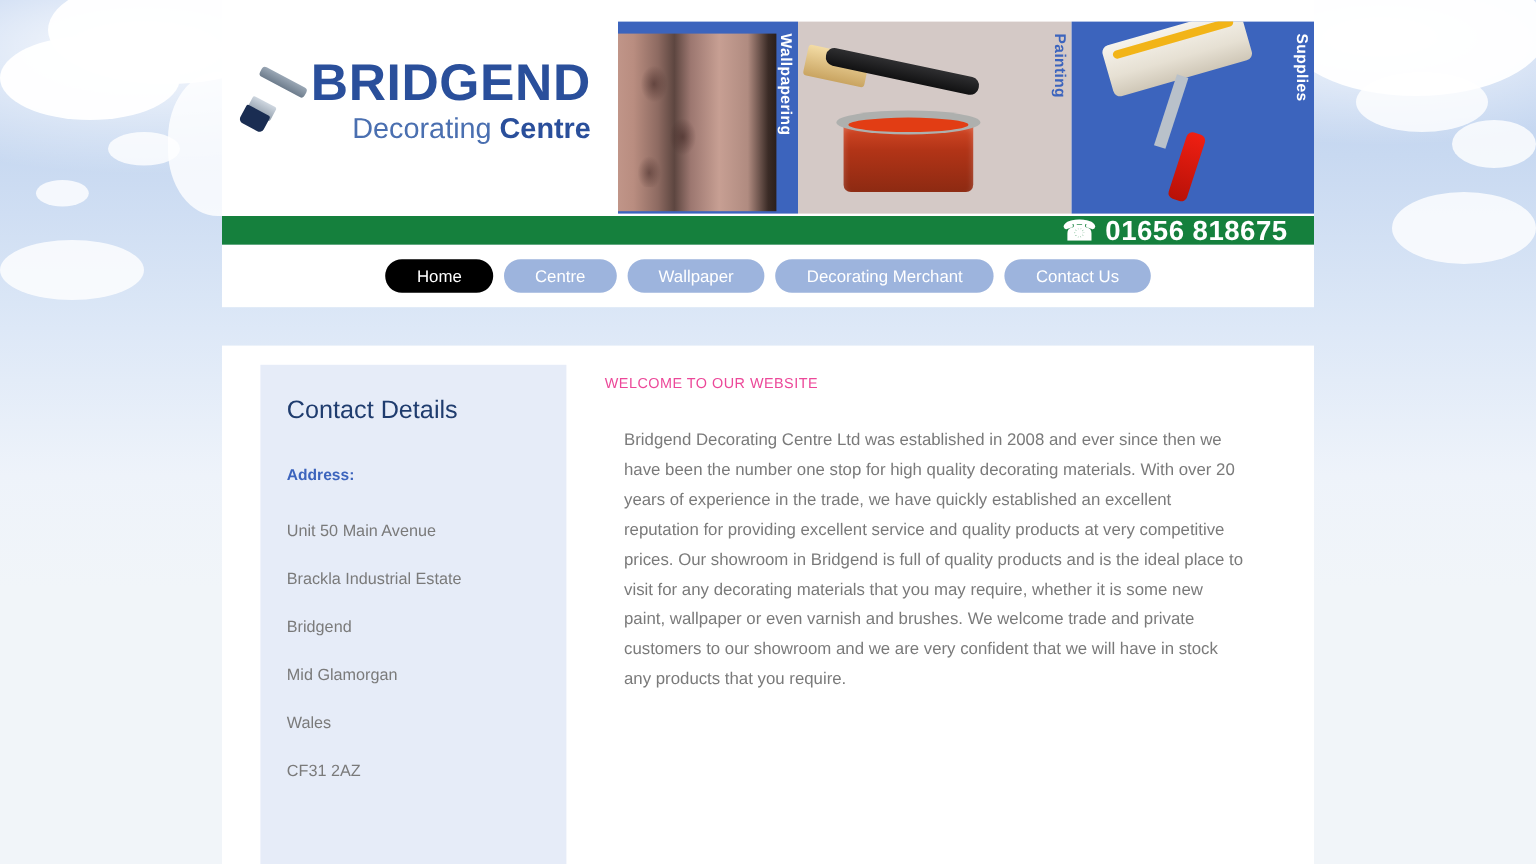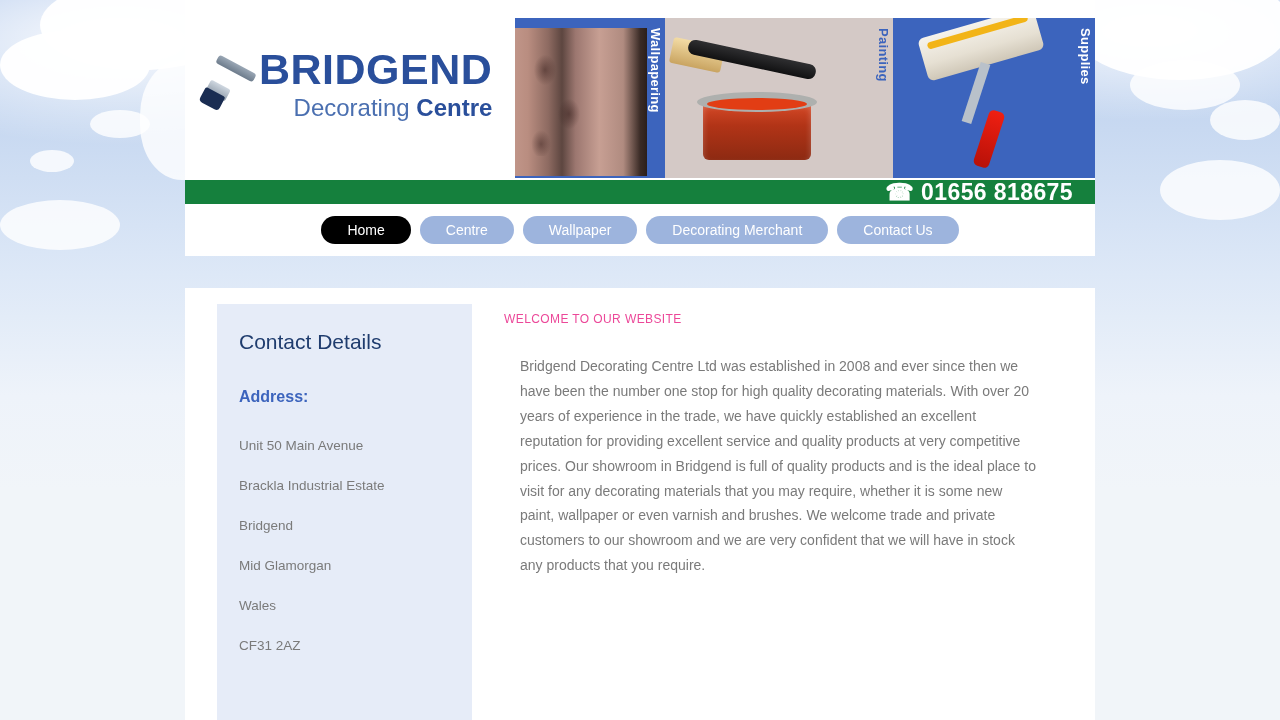--- a/index.html
+++ b/index.html
@@ -293,21 +293,21 @@
     padding: 26px 22px 30px 22px;
     box-sizing: border-box;
   }
   .sidebar h2 {
     margin: 0 0 34px 0;
     font-size: 21px;
     font-weight: normal;
     color: #1f3c6e;
   }
   .sidebar .addr-label {
-    font-size: 16px;
+    font-size: 13px;
     font-weight: bold;
     color: #3c64bd;
     margin-bottom: 32px;
   }
   .sidebar .addr-line {
     font-size: 13.5px;
     color: #7a7a7a;
     margin-bottom: 25px;
   }
   .main {

